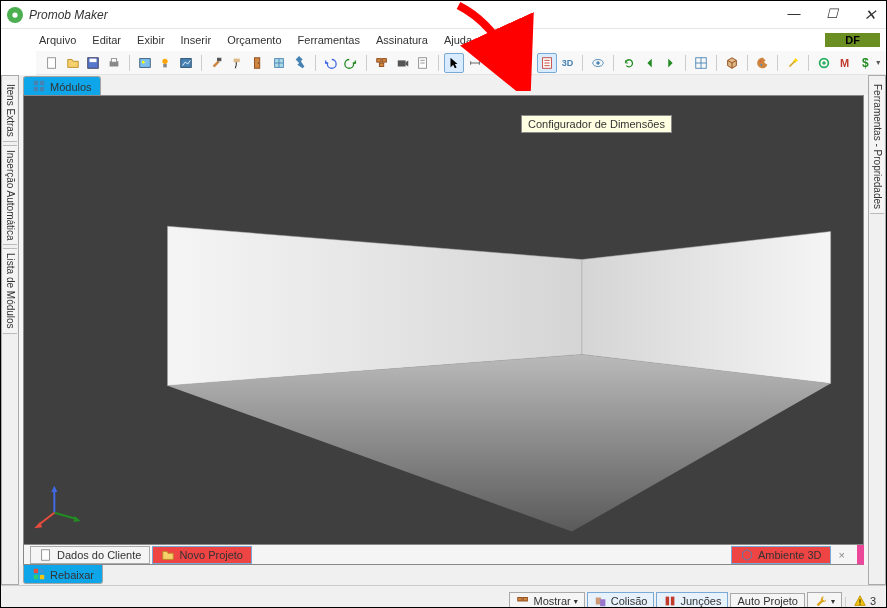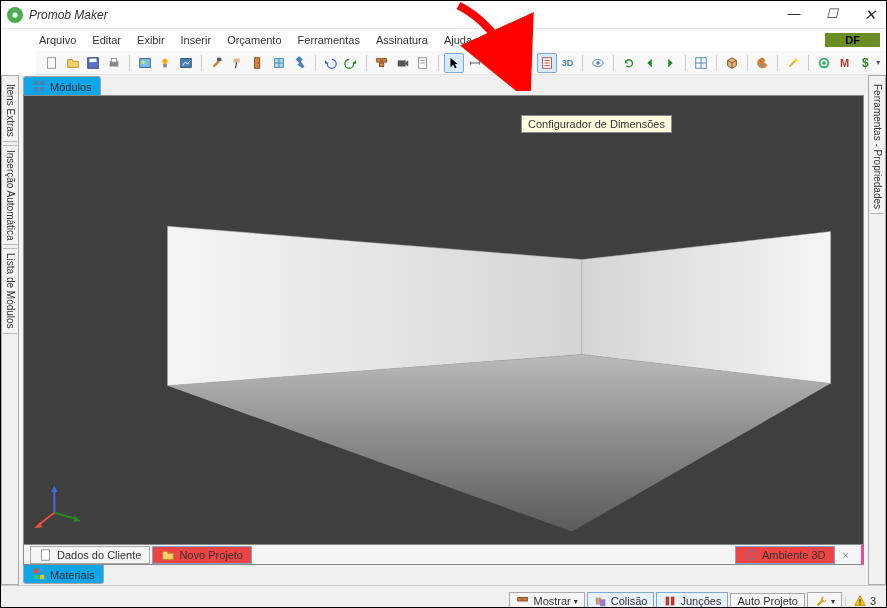--- a/index.html
+++ b/index.html
@@ -365,21 +365,21 @@
           <line x1="0" y1="0" x2="0" y2="-22" stroke="#4169e1" stroke-width="2"></line>
           <path d="M-3 -20 L0 -26 L3 -20 Z" fill="#4169e1"></path>
           <line x1="0" y1="0" x2="22" y2="6" stroke="#228b22" stroke-width="2"></line>
           <path d="M20 3 L26 8 L19 9 Z" fill="#228b22"></path>
           <line x1="0" y1="0" x2="-16" y2="12" stroke="#e74c3c" stroke-width="2"></line>
           <path d="M-14 9 L-20 15 L-12 14 Z" fill="#e74c3c"></path>
         </g>
       </svg>
     </div>
 
-    <div class="bottombar" style="margin:0 4px;border-left:1px solid #888;border-right:3px solid #ec4899;border-bottom:1px solid #888;">
+    <div class="bottombar" style="margin:0 4px;border-left:1px solid #888;border-right:7px solid #ec4899;border-bottom:1px solid #888;">
       <div class="bbtab">
         <svg class="ic" viewBox="0 0 16 16">
             <rect x="3" y="2" width="9" height="12" fill="#fff" stroke="#888"></rect>
           </svg>
         <span>Dados do Cliente</span>
       </div>
       <div class="bbtab active">
         <svg class="ic" viewBox="0 0 16 16">
             <path d="M2 4h5l1 2h6v7H2z" fill="#f6d06b" stroke="#b8891f"></path>
           </svg>
@@ -396,21 +396,21 @@
     </div>
 
     <div class="tabstrip" style="align-items:flex-start">
       <div class="tab bottom">
         <svg class="ic" viewBox="0 0 16 16">
             <rect x="2" y="2" width="5" height="5" fill="#e74c3c"></rect>
             <rect x="9" y="2" width="5" height="5" fill="#3498db"></rect>
             <rect x="2" y="9" width="5" height="5" fill="#2ecc71"></rect>
             <rect x="9" y="9" width="5" height="5" fill="#f1c40f"></rect>
           </svg>
-        <span>Materiais</span>
+        <span>Rebaixar</span>
       </div>
     </div>
   </div>
 
   <div class="sidepanel right">
     <span class="sidetab">Ferramentas - Propriedades</span>
   </div>
 </div>
 
 <div class="statusbar">

